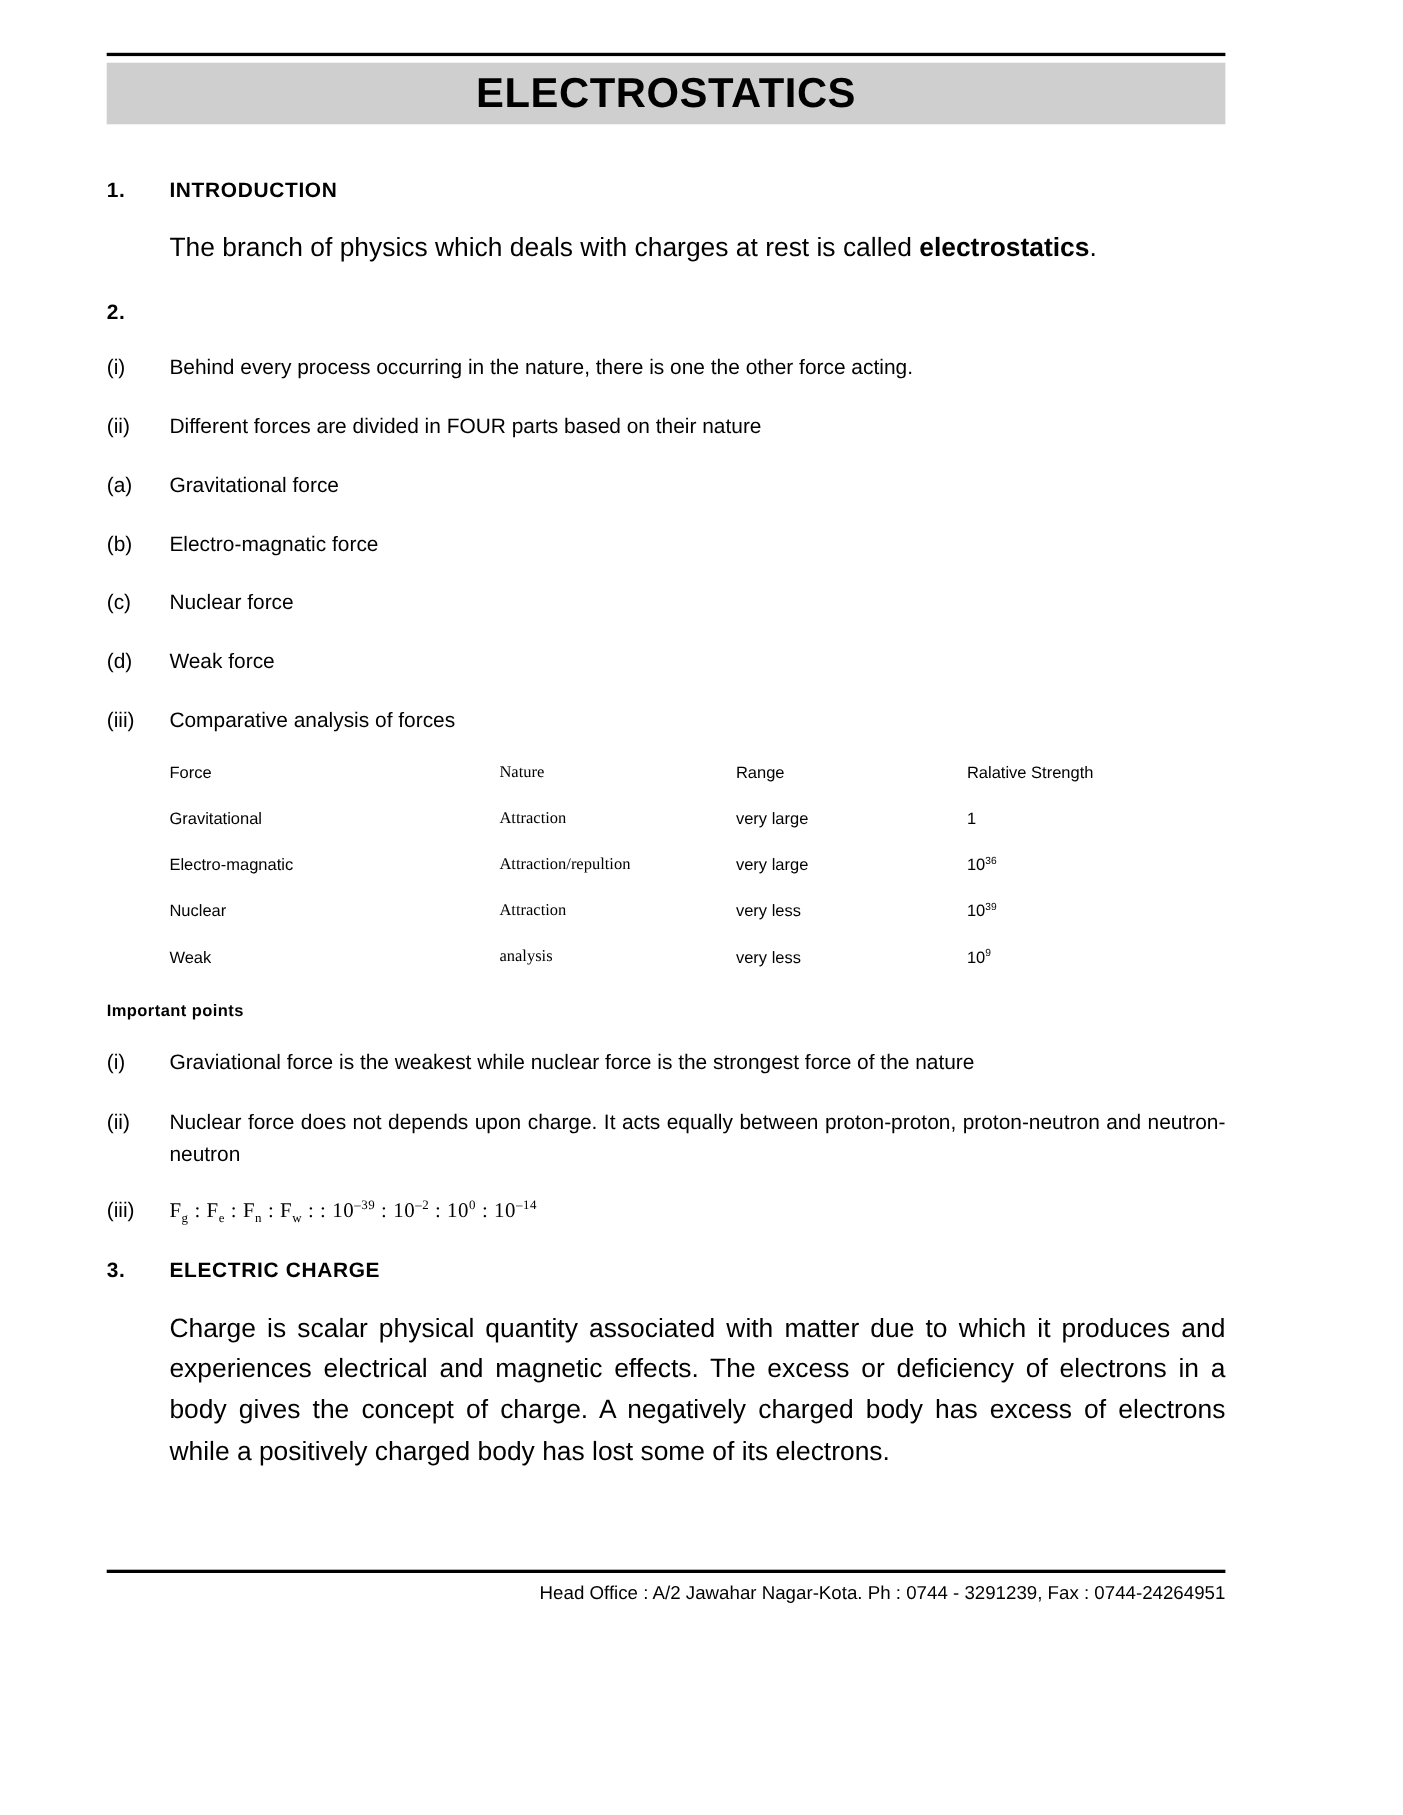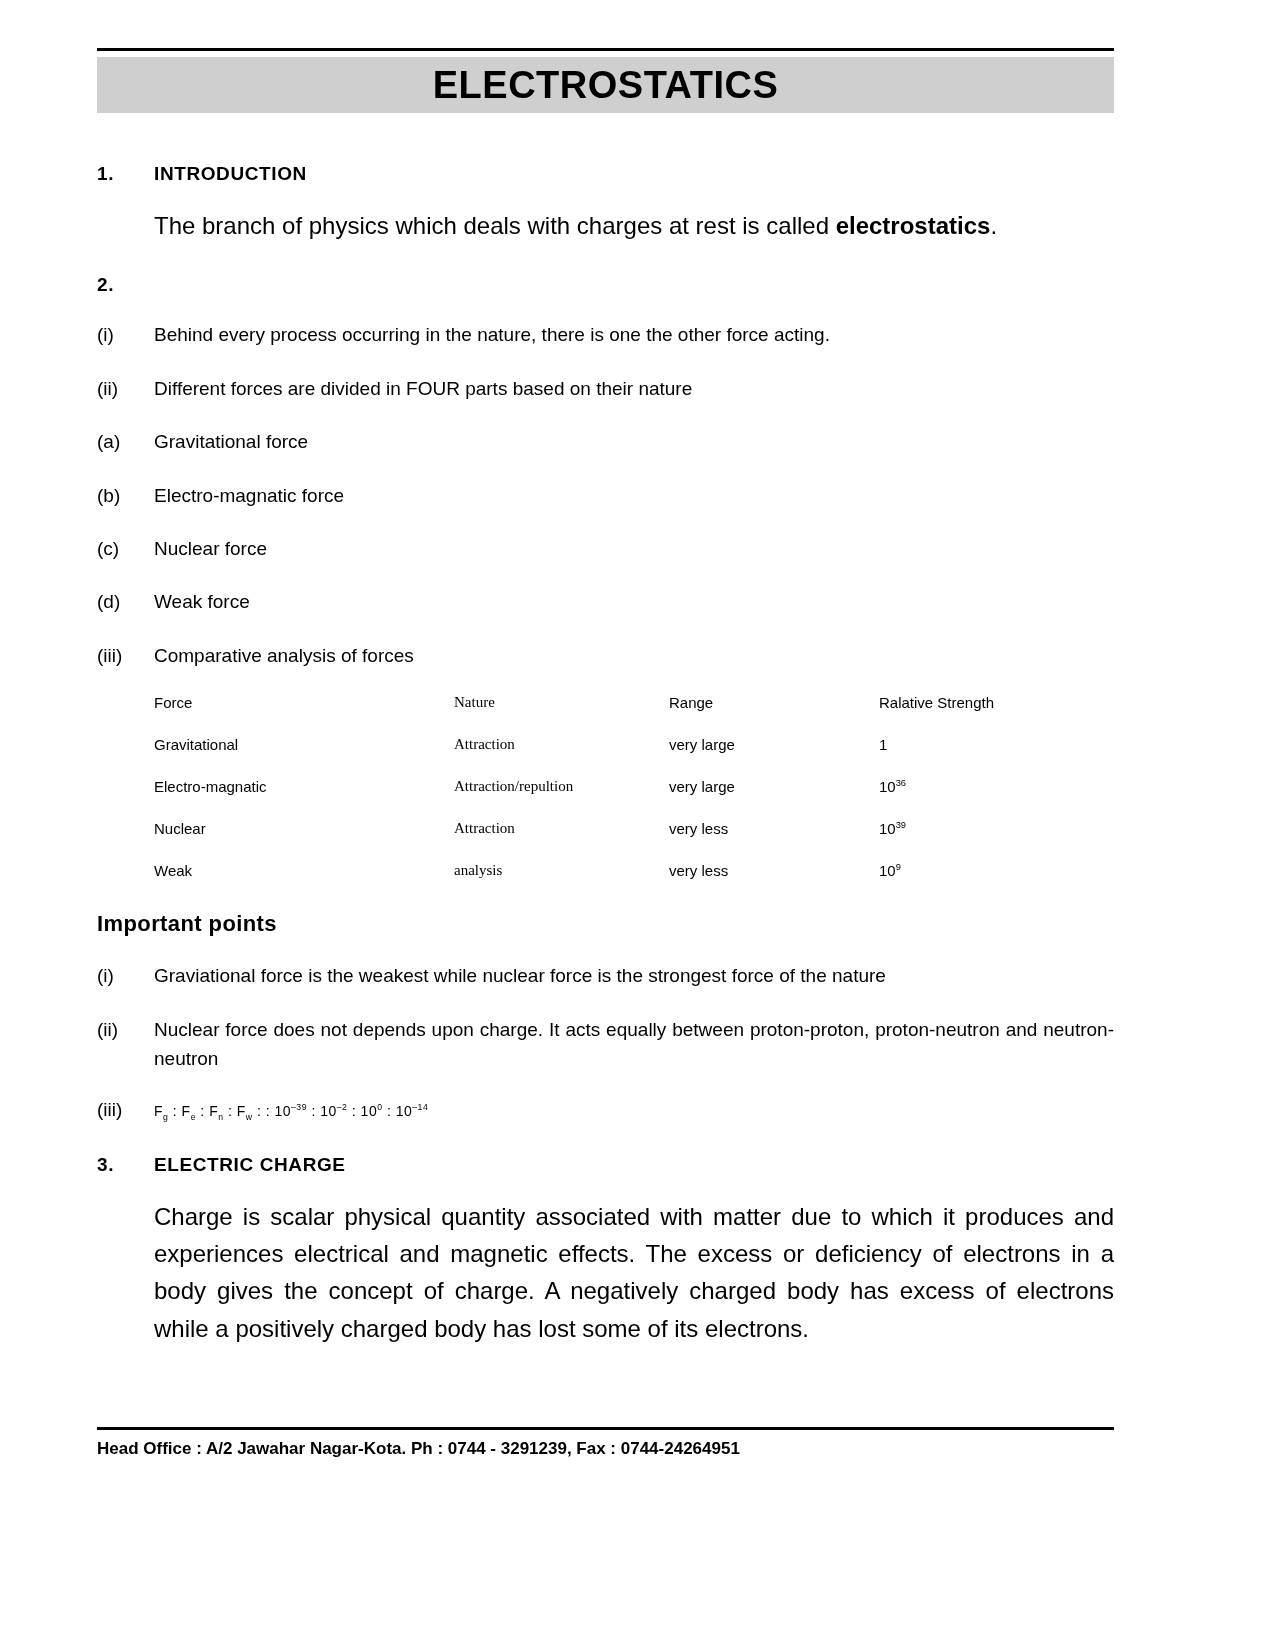--- a/index.html
+++ b/index.html
@@ -107,46 +107,47 @@
   .trow:first-child { margin-top: 0; }
   .c1 { width: 300px; flex: 0 0 300px; }
   .c2 { width: 215px; flex: 0 0 215px; font-family: Liberation Serif, serif; }
   .c3 { width: 210px; flex: 0 0 210px; }
   .c4 { flex: 1 1 auto; }
   sup { font-size: 0.62em; vertical-align: super; line-height: 0; }
   sub { font-size: 0.62em; vertical-align: sub; line-height: 0; }
 
   .imp-head {
     font-weight: bold;
-    font-size: 22px;
+    font-size: 15px;
     margin-top: 32px;
     letter-spacing: 0.4px;
   }
 
   .formula {
-    font-size: 14px;
+    font-size: 19px;
     letter-spacing: 0.5px;
+    font-family: Liberation Serif, serif;
   }
 
   
   .footer {
     position: absolute;
     left: 97px;
     bottom: 58px;
     width: 1017px;
   }
   .footer-rule {
     border-top: 3px solid #000;
     margin-bottom: 9px;
   }
   .footer-row {
     display: flex;
-    justify-content: flex-start;
+    justify-content: flex-end;
     align-items: baseline;
-    font-weight: bold;
+    font-weight: normal;
     font-size: 17px;
   }
 </style>
 </head>
 <body>
 
 <div class="page">
 
   <div class="header-rule"></div>
 

